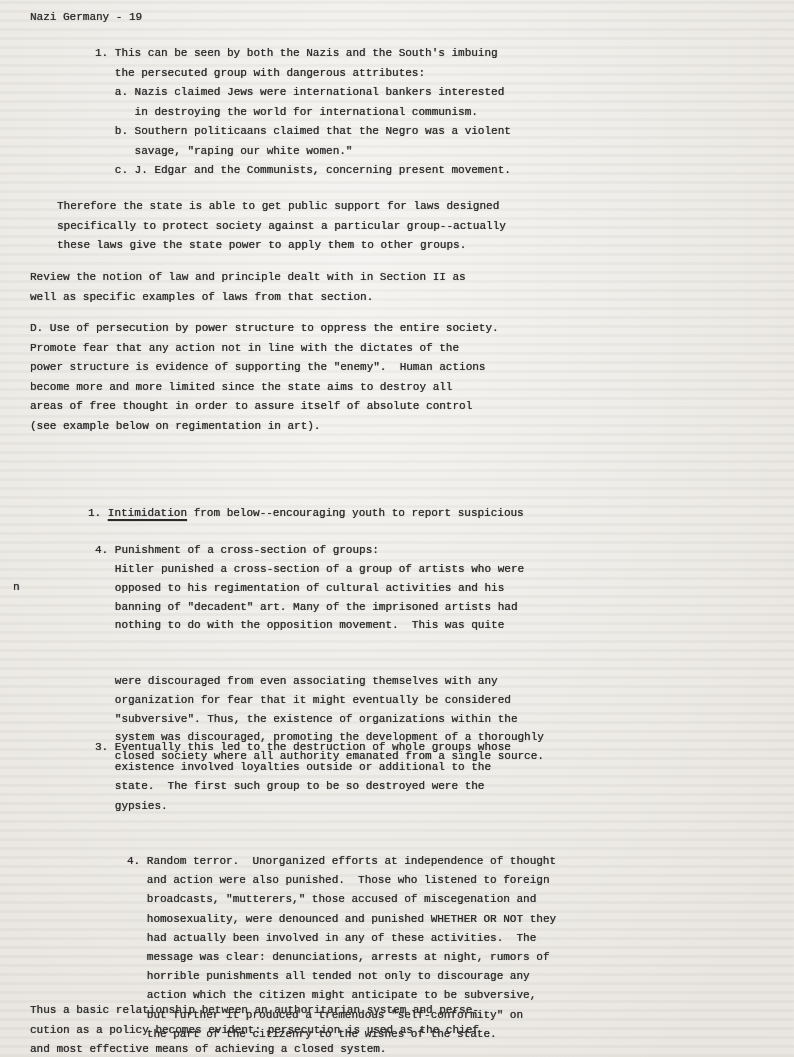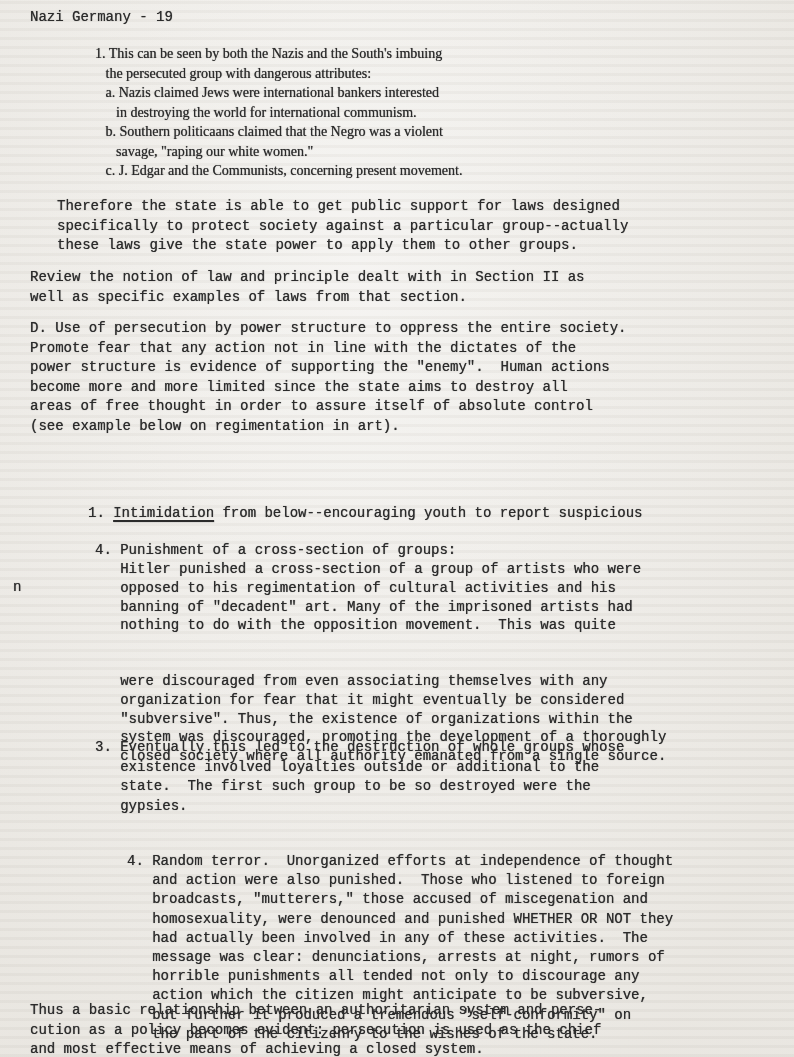--- a/index.html
+++ b/index.html
@@ -15,21 +15,21 @@
   .page{
     position:relative;
     width:794px;height:1057px;
     background-color:var(--paper);
     background-image:
       repeating-linear-gradient(0deg,
         rgba(118,112,100,0.05) 0px, rgba(118,112,100,0.05) 3px,
         rgba(255,255,255,0.04) 3px, rgba(255,255,255,0.04) 9px),
       radial-gradient(ellipse at 45% 25%, rgba(255,255,255,0.30) 0%, rgba(158,148,130,0.10) 85%);
     font-family:"Liberation Mono","DejaVu Sans Mono",monospace;
-    font-size:14px;
+    font-size:11px;
     line-height:19.5px;
     color:var(--ink);
   }
   .para{
     position:absolute;
     white-space:pre-wrap;
     text-shadow:0 0 0.8px rgba(43,43,43,0.65), 0.4px 0.4px 0.4px rgba(43,43,43,0.25);
   }
   .tight{line-height:18.7px;}
   .semi{line-height:19.2px;}
@@ -40,21 +40,21 @@
   }
   .line{white-space:pre-wrap;}
 </style>
 </head>
 <body>
 
 <div class="page">
 
   <div class="para" style="left:30px; top:8px;">Nazi Germany - 19</div>
 
-  <div class="para" style="left:95px; top:44px;font-family:Liberation Serif, serif;">1. This can be seen by both the Nazis and the South's imbuing
+  <div class="para" style="left:95px; top:44px;">1. This can be seen by both the Nazis and the South's imbuing
    the persecuted group with dangerous attributes:
    a. Nazis claimed Jews were international bankers interested
       in destroying the world for international communism.
    b. Southern politicaans claimed that the Negro was a violent
       savage, "raping our white women."
    c. J. Edgar and the Communists, concerning present movement.</div>
 
   <div class="para" style="left:30px; top:197px;margin-left:27px;">Therefore the state is able to get public support for laws designed
 specifically to protect society against a particular group--actually
 these laws give the state power to apply them to other groups.</div>

